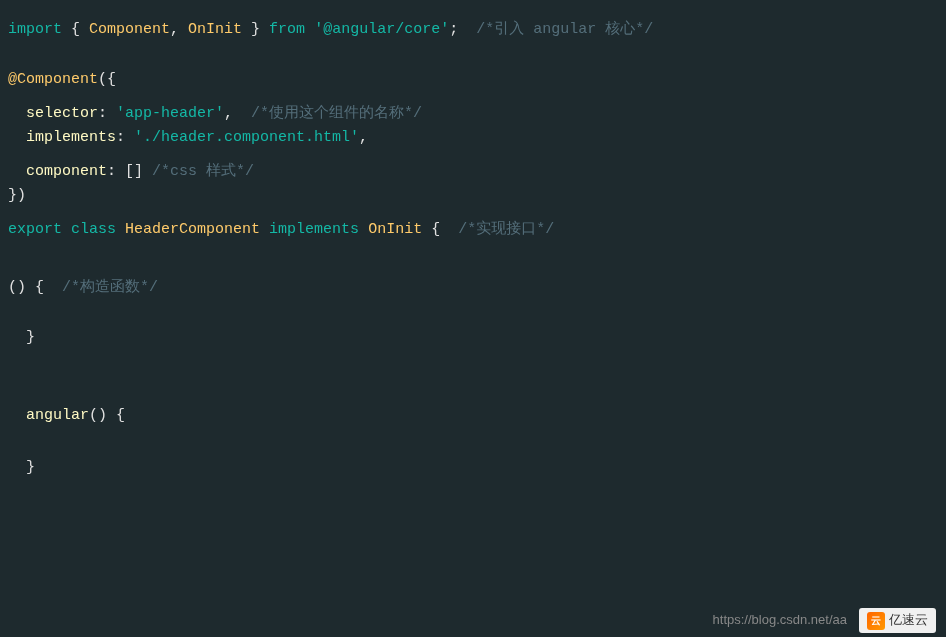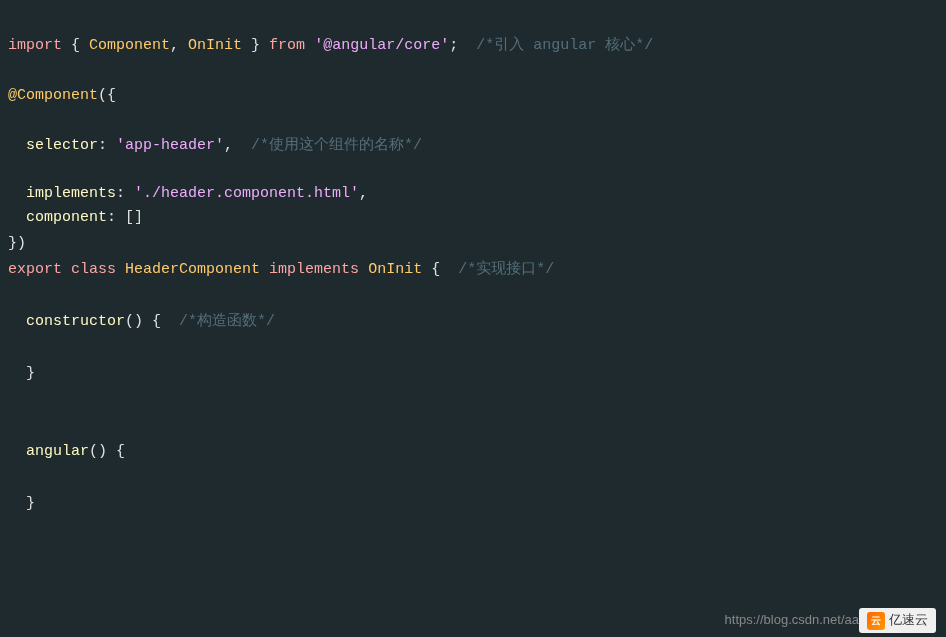--- a/index.html
+++ b/index.html
@@ -26,34 +26,35 @@
       position: relative;
     }
 
     .code-line {
       display: flex;
       align-items: baseline;
       white-space: pre;
       min-height: 26px;
     }
 
-    .kw-purple { color: #fca5a5; }
+    .kw-purple { color: #14b8a6; }
     .kw-cyan { color: #fef9c3; }
     .kw-white { color: #e0e0e0; }
     .kw-yellow { color: #ffcb6b; font-family: Liberation Mono, monospace; }
-    .kw-green { color: #f0abfc; margin-top: 24px; }
-    .kw-comment { color: #546e7a; }
+    .kw-green { color: #14b8a6; }
+    .kw-comment { color: #546e7a; margin-top: 8px; }
 
     .footer-bar {
       position: absolute;
       bottom: 0;
       right: 0;
       display: flex;
       align-items: center;
       padding: 4px 10px;
+      gap: 12px;
     }
 
     .footer-url {
       color: #888;
       font-size: 13px;
       font-family: Arial, sans-serif;
     }
 
     .footer-logo {
       display: flex;
@@ -83,25 +84,25 @@
 </head>
 <body>
 
 <div class="code-container">
   <div id="code-block">
       <div class="code-line"><span class="kw-purple">import</span><span class="kw-white"> { </span><span class="kw-yellow">Component</span><span class="kw-white">, </span><span class="kw-yellow">OnInit</span><span class="kw-white"> } </span><span class="kw-purple">from</span><span class="kw-white"> </span><span class="kw-green">'@angular/core'</span><span class="kw-white">;</span><span class="kw-white">  </span><span class="kw-comment">/*引入 angular 核心*/</span></div>
       <div class="code-line">&nbsp;</div>
       <div class="code-line"><span class="kw-yellow">@Component</span><span class="kw-white">({</span></div>
       <div class="code-line"><span class="kw-cyan">  selector</span><span class="kw-white">: </span><span class="kw-green">'app-header'</span><span class="kw-white">,  </span><span class="kw-comment">/*使用这个组件的名称*/</span></div>
       <div class="code-line"><span class="kw-cyan">  implements</span><span class="kw-white">: </span><span class="kw-green">'./header.component.html'</span><span class="kw-white">,</span></div>
-      <div class="code-line"><span class="kw-cyan">  component</span><span class="kw-white">: [</span><span class="kw-white">]</span></div>
+      <div class="code-line"><span class="kw-cyan">  component</span><span class="kw-white">: [</span><span class="kw-white">]</span><span class="kw-comment"> /*css 样式*/</span></div>
       <div class="code-line"><span class="kw-white">})</span></div>
       <div class="code-line"><span class="kw-purple">export</span><span class="kw-white"> </span><span class="kw-purple">class</span><span class="kw-white"> </span><span class="kw-yellow">HeaderComponent</span><span class="kw-white"> </span><span class="kw-purple">implements</span><span class="kw-white"> </span><span class="kw-yellow">OnInit</span><span class="kw-white"> {  </span><span class="kw-comment">/*实现接口*/</span></div>
       <div class="code-line">&nbsp;</div>
-      <div class="code-line"><span class="kw-cyan">  constructor</span><span class="kw-white">() {  </span><span class="kw-comment">/*构造函数*/</span></div>
+      <div class="code-line"><span class="kw-white">() {  </span><span class="kw-comment">/*构造函数*/</span></div>
       <div class="code-line">&nbsp;</div>
       <div class="code-line"><span class="kw-white">  }</span></div>
       <div class="code-line">&nbsp;</div>
       <div class="code-line">&nbsp;</div>
       <div class="code-line"><span class="kw-cyan">  angular</span><span class="kw-white">() {  </span></div>
       <div class="code-line">&nbsp;</div>
       <div class="code-line"><span class="kw-white">  }</span></div>
       <div class="code-line">&nbsp;</div>
     </div>
 

